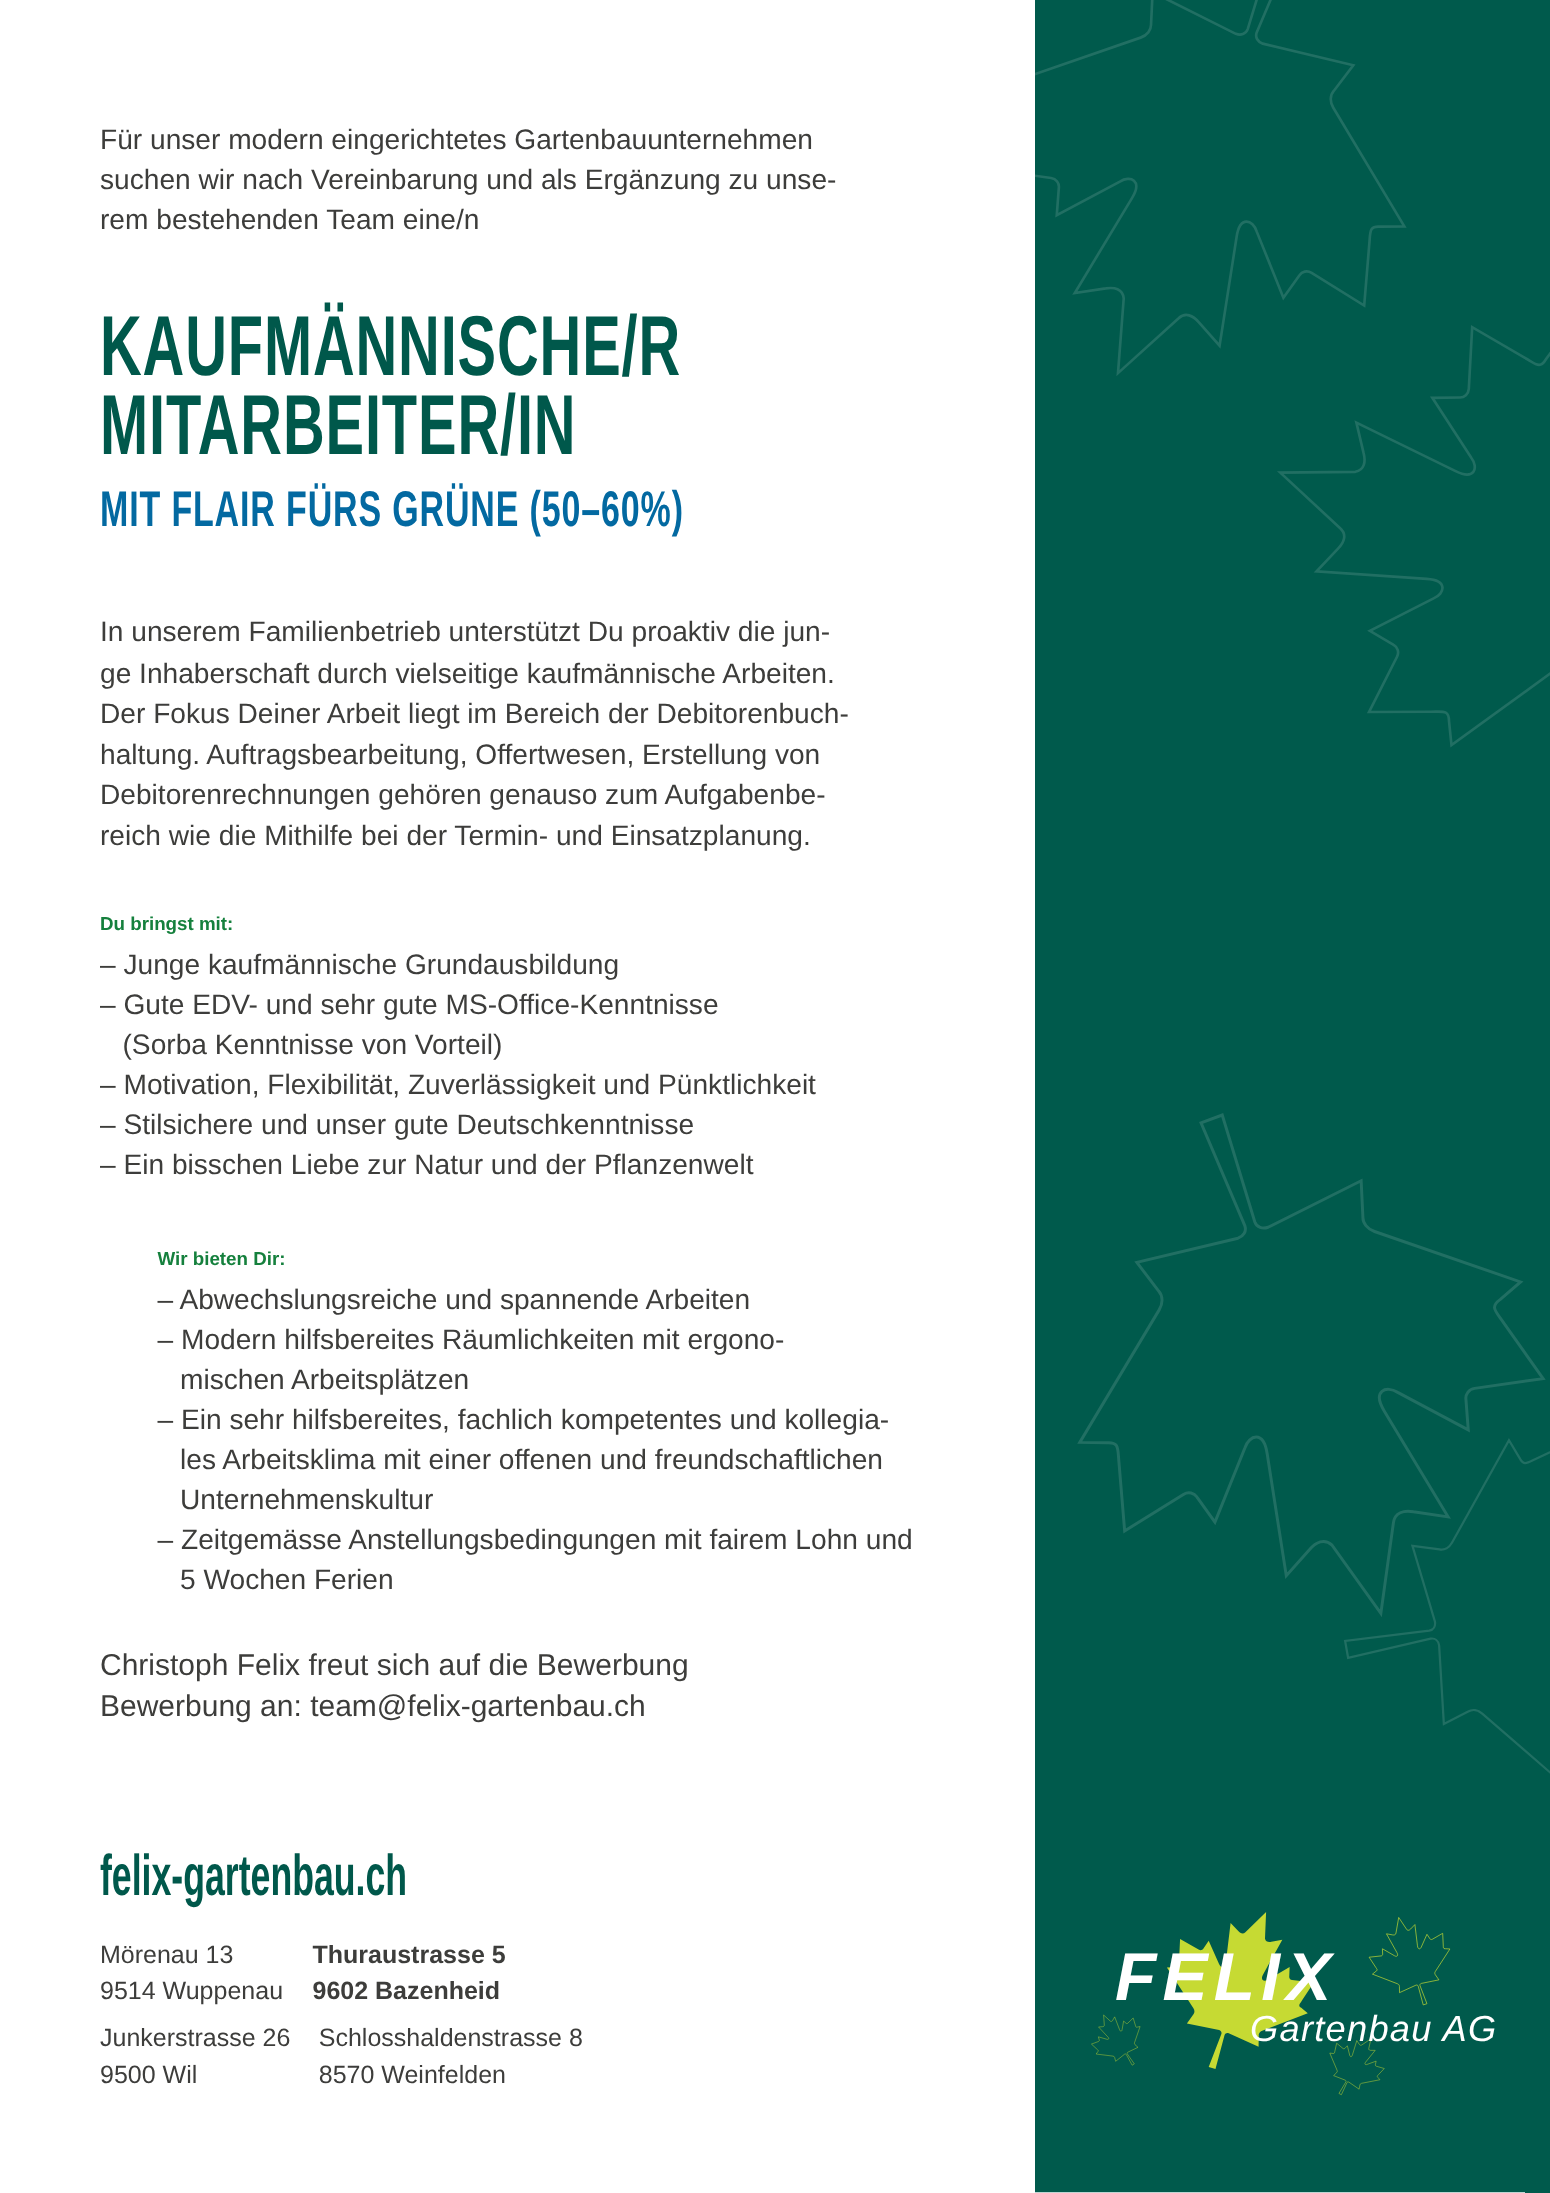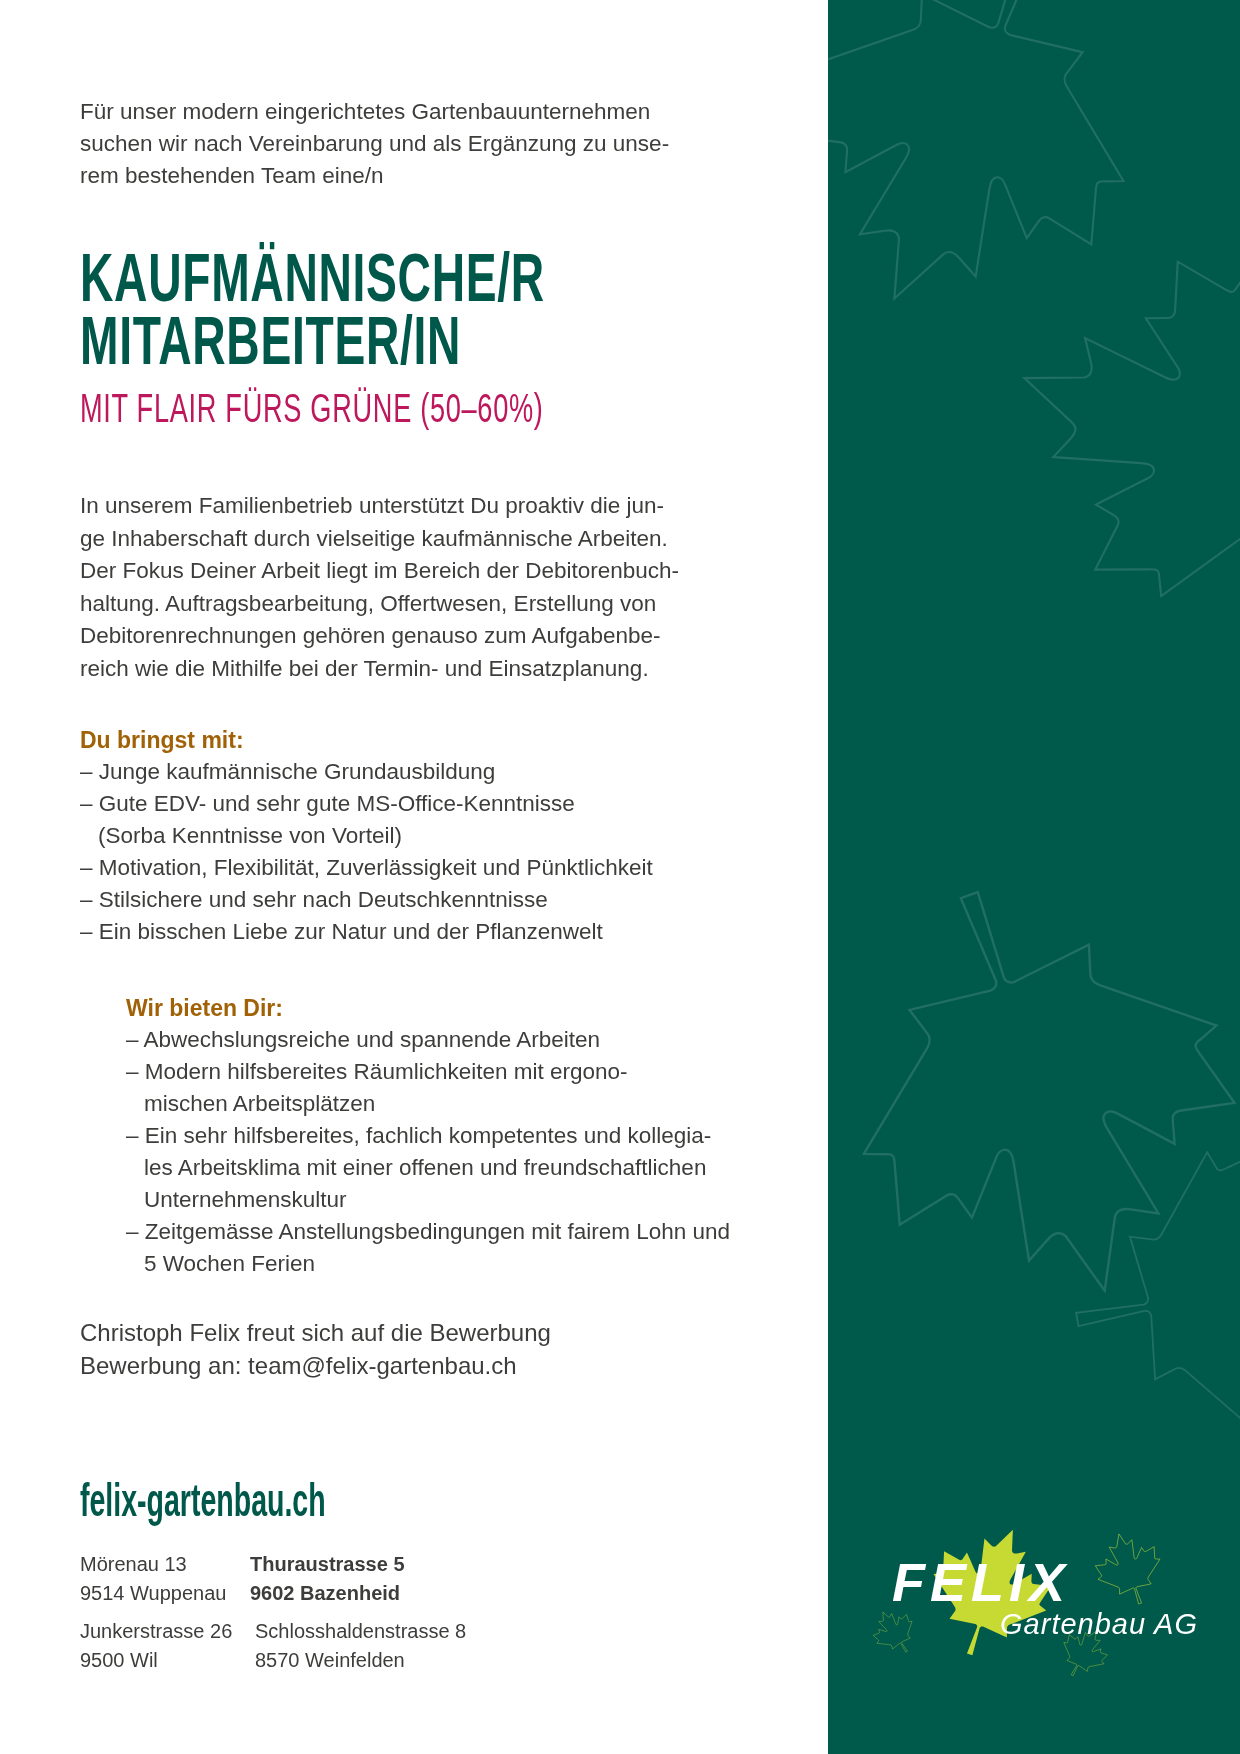--- a/index.html
+++ b/index.html
@@ -7,29 +7,29 @@
   .page{position:relative;width:1240px;height:1754px;background:#ffffff;overflow:hidden;}
 
   
   .content{position:absolute;left:80px;top:0;width:680px;color:#3d3d3b;}
   .ml{white-space:pre-line;}
   .intro{position:absolute;left:0;top:96px;width:640px;margin:0;font-size:22.5px;line-height:32px;}
 
   .condensed{display:inline-block;transform:scaleX(0.68);transform-origin:0 0;}
   .title{position:absolute;left:0;top:246px;margin:0;color:#00584b;font-weight:bold;
          font-size:68px;line-height:63px;letter-spacing:1px;white-space:nowrap;}
-  .subtitle{position:absolute;left:0;top:388px;margin:0;color:#be185d;font-weight:normal;
+  .subtitle{position:absolute;left:0;top:388px;margin:0;color:#0369a1;font-weight:bold;
          font-size:40px;line-height:40px;letter-spacing:1px;white-space:nowrap;}
 
   .desc{position:absolute;left:0;top:490px;width:660px;margin:0;font-size:22.5px;line-height:32.5px;}
 
   .section{position:absolute;left:0;width:660px;font-size:22.5px;line-height:32px;}
   .sec-req{top:724px;}
   .sec-off{top:992px;margin-left:46px;}
-  .section h3{margin:0;font-size:23px;line-height:32px;color:#a16207;}
+  .section h3{margin:0;font-size:15px;line-height:32px;color:#15803d;}
   .item{padding-left:18px;text-indent:-18px;}
 
   .contact{position:absolute;left:0;top:1316px;margin:0;font-size:24px;line-height:33px;}
 
   .website{position:absolute;left:0;top:1476px;color:#00584b;font-weight:bold;
            font-size:46px;line-height:48px;white-space:nowrap;}
   .website .condensed{transform:scaleX(0.62);}
 
   .addresses{position:absolute;left:0;top:1550px;width:660px;font-size:20px;line-height:28.5px;}
   .addr{position:absolute;white-space:pre-line;}
@@ -80,21 +80,21 @@
 haltung. Auftragsbearbeitung, Offertwesen, Erstellung von
 Debitorenrechnungen gehören genauso zum Aufgabenbe-
 reich wie die Mithilfe bei der Termin- und Einsatzplanung.</p>
 
     <section class="section sec-req">
       <h3>Du bringst mit:</h3>
       <div class="item ml">– Junge kaufmännische Grundausbildung</div>
       <div class="item ml">– Gute EDV- und sehr gute MS-Office-Kenntnisse
 (Sorba Kenntnisse von Vorteil)</div>
       <div class="item ml">– Motivation, Flexibilität, Zuverlässigkeit und Pünktlichkeit</div>
-      <div class="item ml">– Stilsichere und sehr nach Deutschkenntnisse</div>
+      <div class="item ml">– Stilsichere und unser gute Deutschkenntnisse</div>
       <div class="item ml">– Ein bisschen Liebe zur Natur und der Pflanzenwelt</div>
     </section>
 
     <section class="section sec-off">
       <h3>Wir bieten Dir:</h3>
       <div class="item ml">– Abwechslungsreiche und spannende Arbeiten</div>
       <div class="item ml">– Modern hilfsbereites Räumlichkeiten mit ergono-
 mischen Arbeitsplätzen</div>
       <div class="item ml">– Ein sehr hilfsbereites, fachlich kompetentes und kollegia-
 les Arbeitsklima mit einer offenen und freundschaftlichen

